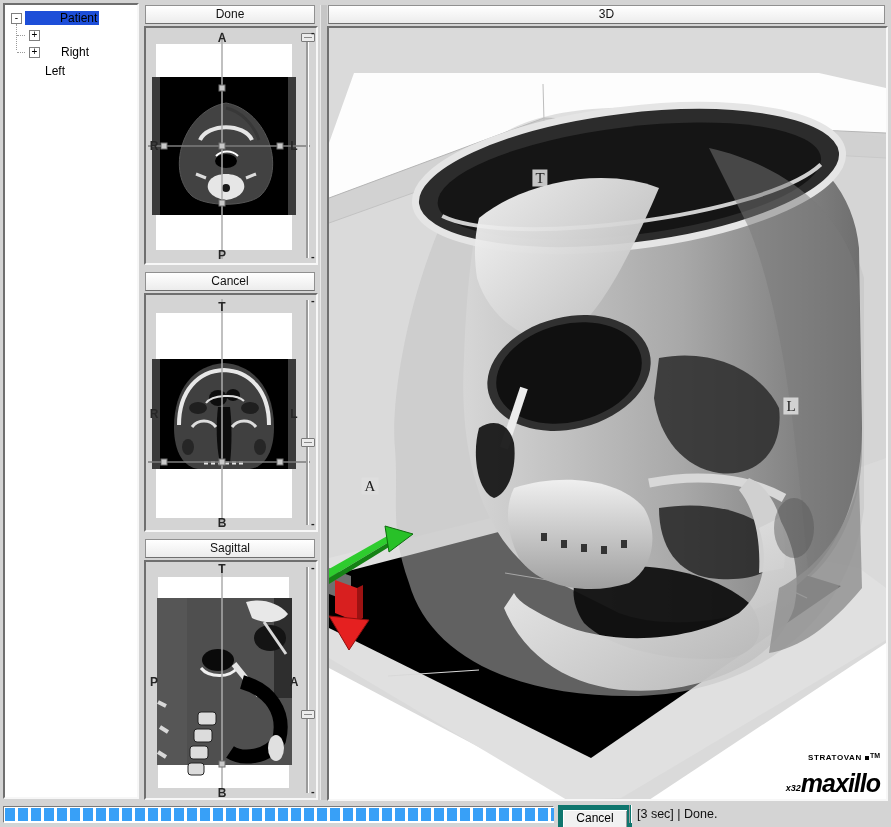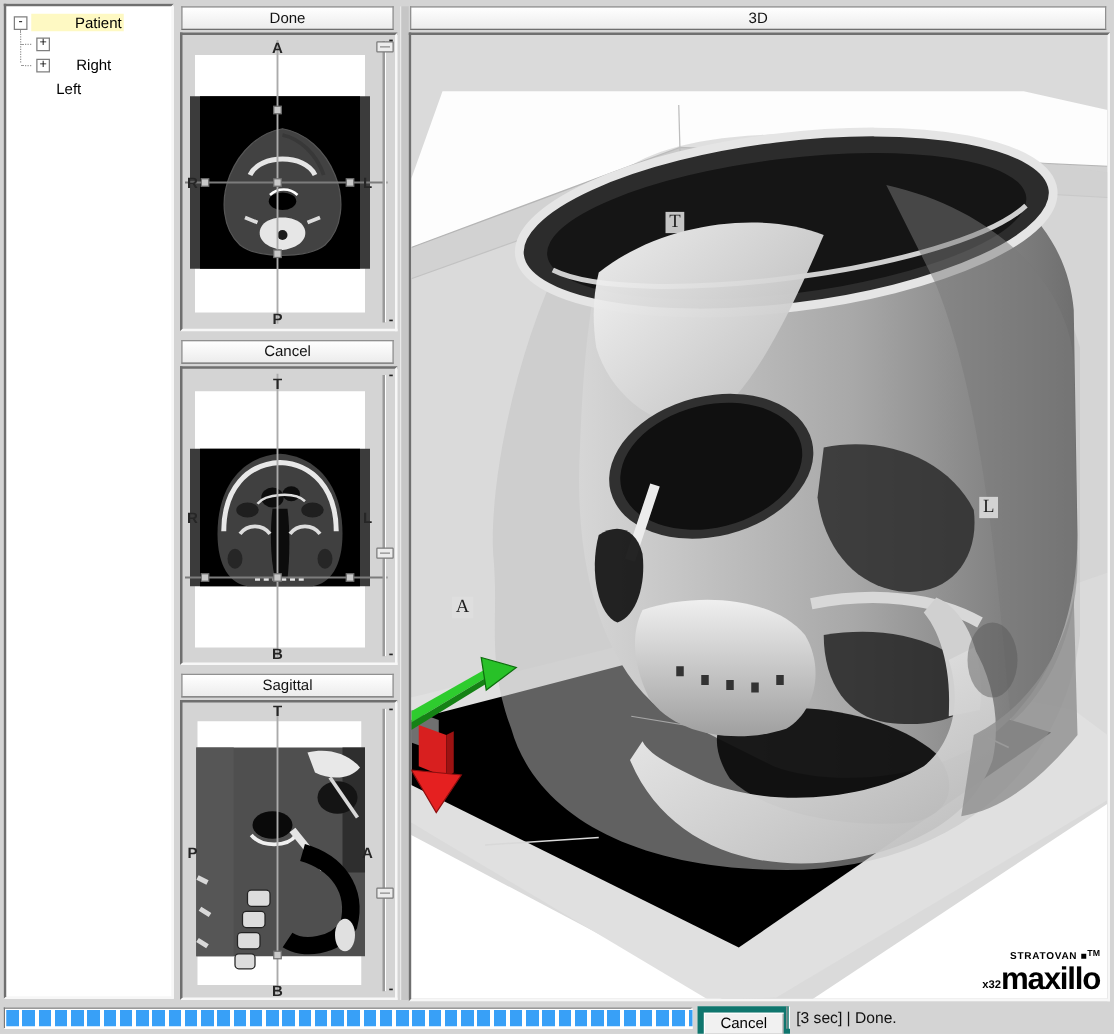--- a/index.html
+++ b/index.html
@@ -15,21 +15,21 @@
     position:absolute;height:17px;background:linear-gradient(#ffffff,#ececec);
     border:1px solid #909090;border-bottom-color:#6f6f6f;
     text-align:center;font-size:12px;line-height:17px;color:#111;cursor:default;
   }
   
   .tree-panel{position:absolute;left:3px;top:3px;width:132px;height:792px;background:#fff;}
   .tree-row{position:relative;height:17px;font-size:12px;color:#000;}
   .expander{position:absolute;width:9px;height:9px;background:#fff;border:1px solid #7f7f7f;
             font-size:10px;line-height:7px;text-align:center;top:3px;color:#000;}
   .tree-label{position:absolute;top:1px;padding:0 2px;white-space:nowrap;}
-  .tree-label.selected{background:#fef9c3;padding-left:35px;}
+  .tree-label.selected{background:#1d4ed8;padding-left:35px;}
   .tree-vline{position:absolute;left:11px;top:14px;height:26px;border-left:1px dotted #9a9a9a;}
   .tree-hstub{position:absolute;width:8px;top:8px;border-top:1px dotted #9a9a9a;}
   
   .viewport{position:absolute;left:144px;width:170px;background:#d4d4d4;overflow:hidden;}
   .viewport svg{position:absolute;left:0;top:0;}
   .olab{position:absolute;font-weight:bold;font-size:12px;color:#262626;
         transform:translate(-50%,-50%);pointer-events:none;}
   .vslider{position:absolute;right:2px;top:3px;bottom:3px;width:13px;}
   .vslider .track{position:absolute;left:5px;top:2px;bottom:2px;width:2px;
                   background:#9a9a9a;border-right:1px solid #fff;}
@@ -43,21 +43,21 @@
   .v3d{position:absolute;left:327px;top:26px;width:557px;height:771px;background:#dadada;overflow:hidden;}
   .orient3d{position:absolute;font-family:"Liberation Serif",serif;font-size:15px;color:#1d1d1d;
             background:rgba(222,222,222,.88);padding:0 3px;line-height:17px;
             transform:translate(-50%,-50%);pointer-events:none;}
   .status3d{position:absolute;left:6px;bottom:9px;font-size:13.5px;font-weight:bold;color:#1a1a1a;
             letter-spacing:.2px;white-space:pre;}
   .logo{position:absolute;right:6px;bottom:3px;text-align:right;color:#000;line-height:1;}
   .logo-top{font-size:8px;font-weight:bold;letter-spacing:.6px;}
   .logo-dot{display:inline-block;width:4px;height:4px;background:#000;margin:0 1px 0 3px;}
   .logo-tm{font-size:7px;font-weight:bold;vertical-align:2px;}
-  .logo-row2{margin-top:0px;}
+  .logo-row2{margin-top:8px;font-style:italic;}
   .logo-edition{font-size:9px;font-weight:bold;vertical-align:1px;}
   .logo-product{font-size:25px;font-weight:bold;letter-spacing:-1px;}
   
   .progress{position:absolute;left:3px;top:806px;width:549px;height:15px;background:#fff;
             border-top:1px solid #7a7a7a;border-left:1px solid #7a7a7a;
             border-right:1px solid #fff;border-bottom:1px solid #fff;}
   .progress-fill{position:absolute;left:1px;top:1px;bottom:1px;width:100%;
             background:repeating-linear-gradient(90deg,#38a0f7 0 10px,#ffffff 10px 13px);}
   .cancel-btn{position:absolute;left:558px;top:805px;width:64px;height:18px;background:#f1f1f1;
             border:5px solid #0f766e;box-shadow:inset 1px 1px 0 #fff,inset -1px -1px 0 #9b9b9b;

